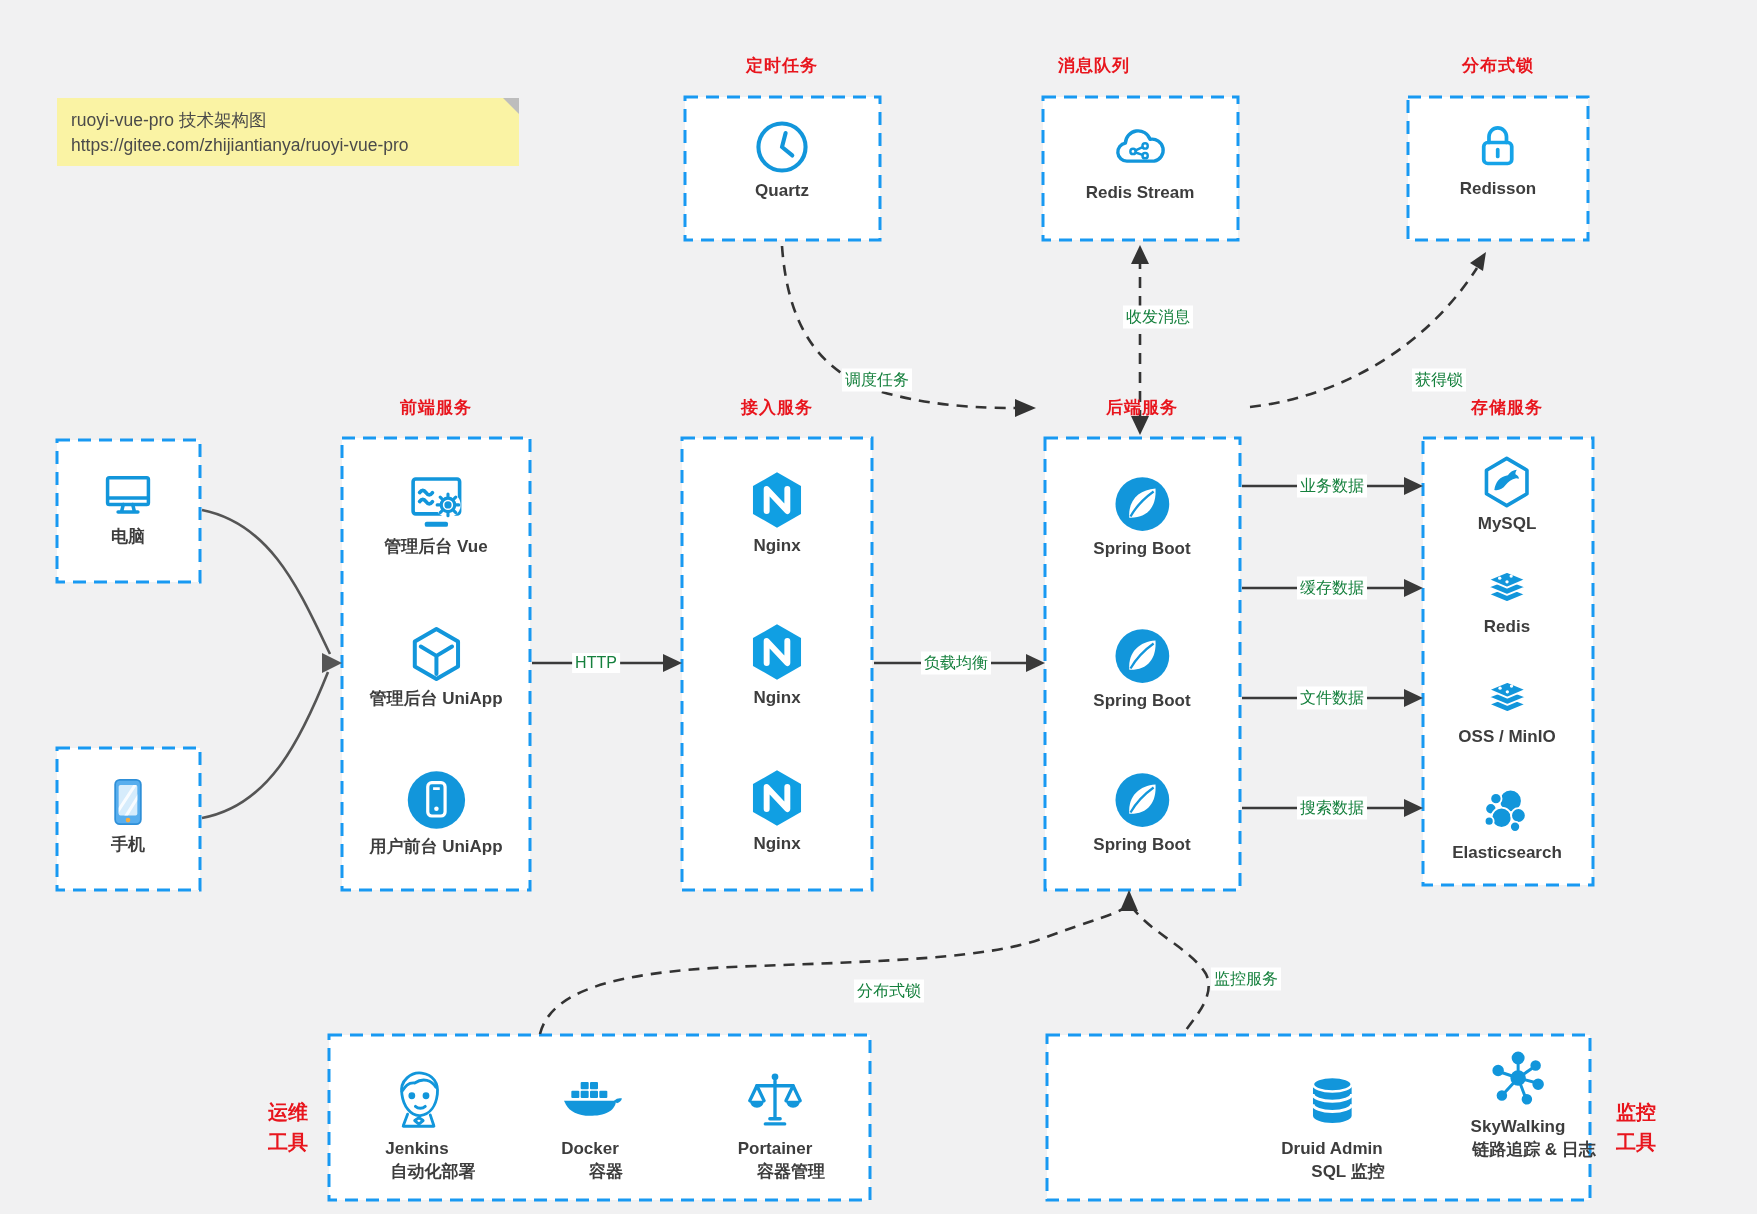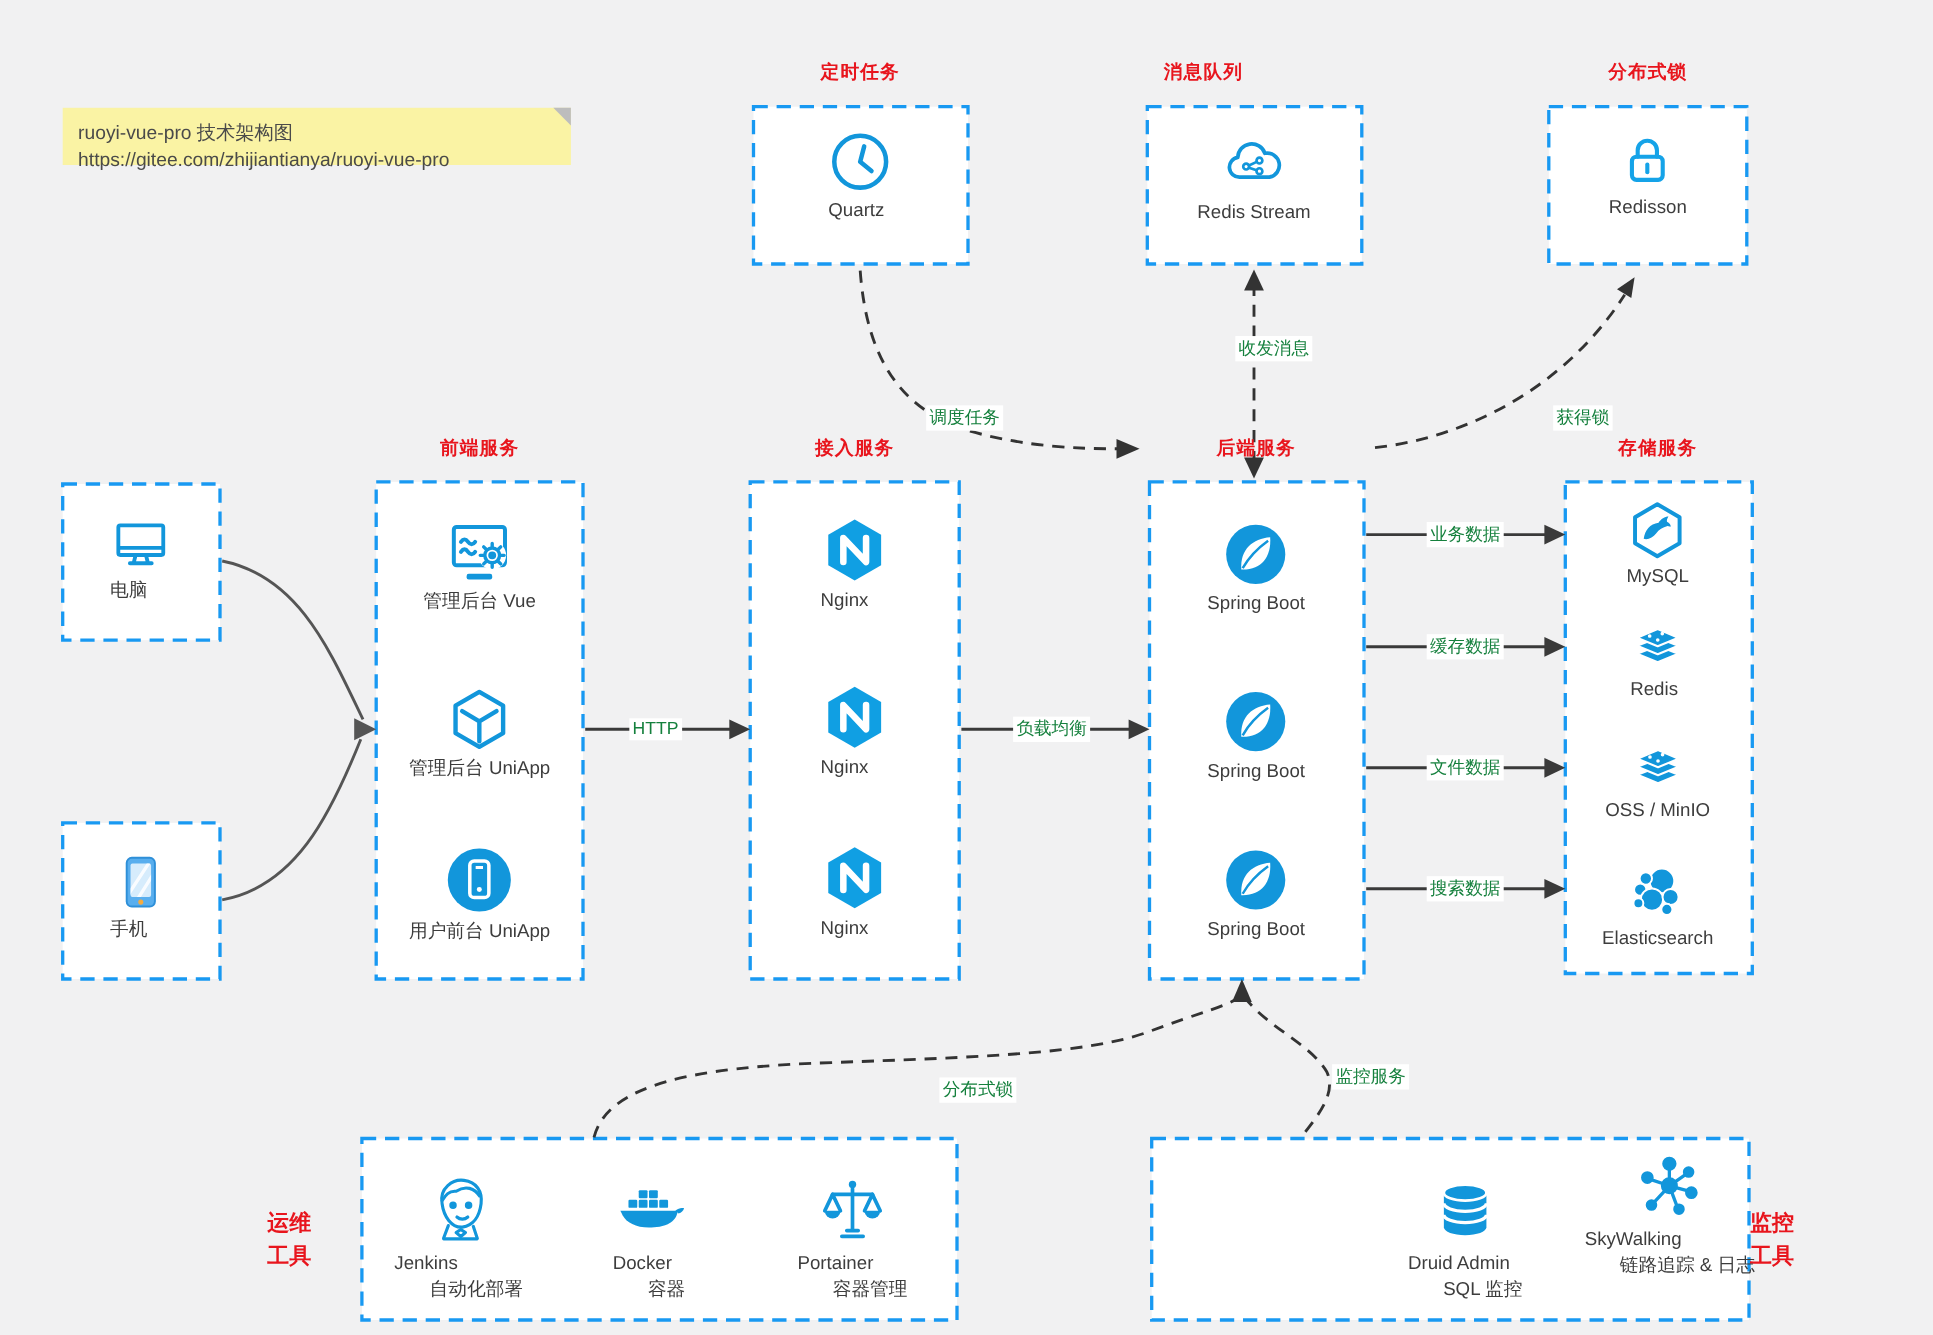--- a/index.html
+++ b/index.html
@@ -1,30 +1,30 @@
 <!DOCTYPE html>
 <html><head>
 <meta charset="utf-8">
 <style>
   html,body{margin:0;padding:0;background:#f1f1f2;font-family:"Liberation Sans",sans-serif;}
   .canvas{position:relative;width:1757px;height:1214px;background:#f1f1f2;overflow:hidden;}
   .layer{position:absolute;left:0;top:0;width:1757px;height:1214px;}
-  .note{position:absolute;left:57px;top:98px;width:462px;height:52px;background:#faf3a4;
+  .note{position:absolute;left:57px;top:98px;width:462px;height:68px;background:#faf3a4;
         box-sizing:border-box;padding:10px 14px 0 14px;font-size:17.5px;line-height:25px;color:#4a4a4a;}
   .note::after{content:"";position:absolute;top:0;right:0;width:0;height:0;
         border-top:16px solid #bdbdbd;border-left:16px solid transparent;}
   .gtitle{position:absolute;transform:translateX(-50%);font-size:17px;font-weight:bold;
         color:#e8151d;letter-spacing:1px;white-space:nowrap;}
-  .node{position:absolute;transform:translateX(-50%);}
+  .node{position:absolute;transform:translateX(-50%);text-align:center;font-weight:bold;}
   .iconbox{display:flex;align-items:center;justify-content:center;}
   .nlabel,.nsub{font-size:17px;line-height:22px;color:#3d3d3d;white-space:nowrap;margin-top:4px;}
   .nsub{margin-top:1px;margin-left:32px;}
   .elabel{position:absolute;transform:translate(-50%,-50%);font-size:16px;color:#15803d;
         background:#fff;padding:1px 3px;white-space:nowrap;}
-  .sidetitle{position:absolute;width:90px;text-align:left;font-size:20px;font-weight:bold;
+  .sidetitle{position:absolute;width:90px;text-align:center;font-size:20px;font-weight:bold;
         color:#e8151d;line-height:30px;}
 </style>
 </head>
 <body>
 
 <div class="canvas">
 
 <svg class="layer" viewBox="0 0 1757 1214">
   <defs>
     <symbol id="i-clock" viewBox="0 0 48 48">

